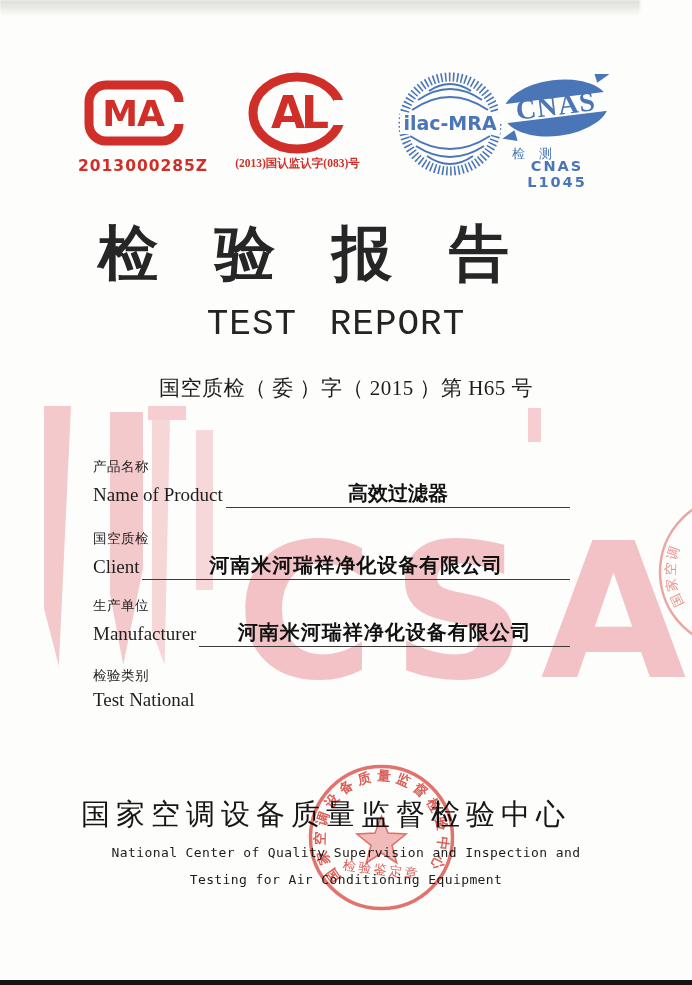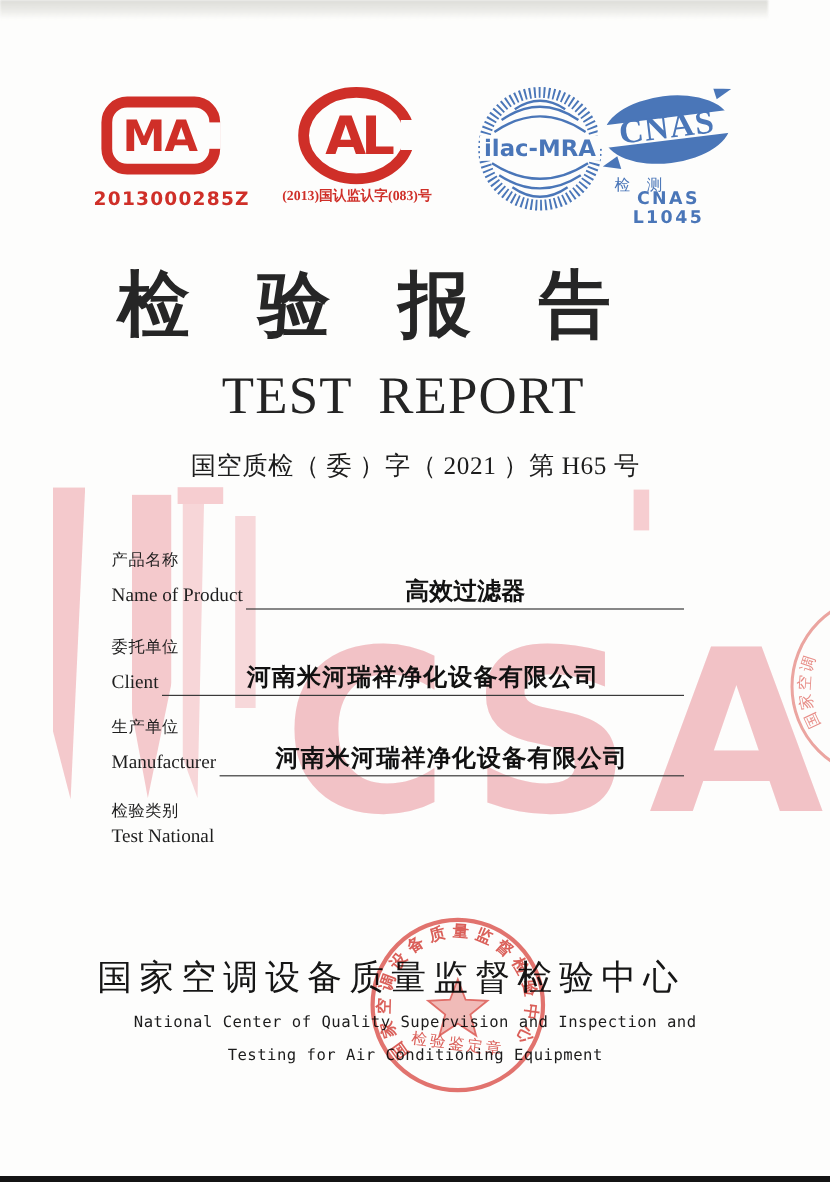--- a/index.html
+++ b/index.html
@@ -68,35 +68,35 @@
     transform:translateX(calc(-50% - 14px));
     white-space:nowrap;
     font-family:"Liberation Sans", sans-serif;
     font-weight:700;font-size:60px;line-height:1.05;
     letter-spacing:57px;color:#262626;
   }
   .title-en{
     position:absolute;z-index:1;top:304px;left:50%;
     transform:translateX(calc(-50% - 10px));
     white-space:nowrap;
-    font-family:Liberation Serif, serif;
-    font-size:44px;letter-spacing:1px;word-spacing:10px;color:#242424;
+    font-family:Liberation Mono, monospace;
+    font-size:36px;letter-spacing:1px;word-spacing:10px;color:#242424;
   }
   .report-no{
     position:absolute;z-index:1;top:374px;left:50%;
     transform:translateX(-50%);
     white-space:nowrap;
     font-size:21px;letter-spacing:.5px;color:#1d1d1d;
   }
   
   .field-group{position:absolute;left:93px;width:477px;z-index:1;}
   .fg-1{top:458px;} .fg-2{top:530px;} .fg-3{top:597px;} .fg-4{top:667px;}
   .field-cn{font-size:13.5px;color:#1e1e1e;margin-bottom:4px;letter-spacing:.5px;}
   .field-row{display:flex;align-items:flex-end;}
-  .field-en{font-size:16px;color:#1e1e1e;padding-bottom:2px;white-space:nowrap;}
+  .field-en{font-size:19px;color:#1e1e1e;padding-bottom:2px;white-space:nowrap;}
   .field-value{
     flex:1;margin-left:3px;
     border-bottom:1.6px solid #3a3a3a;
     text-align:center;font-size:20px;color:#111;
     padding-bottom:1px;min-height:26px;line-height:26px;font-weight:bold;
   }
   .field-value.spread{letter-spacing:1px;}
   
   .footer-cn{
     position:absolute;z-index:1;top:795px;left:50%;
@@ -167,32 +167,32 @@
       <polygon points="16,62 1,58 14,51" fill="#4a76b8"></polygon>
       <rect x="-2" y="24" width="122" height="19" fill="#fdfdfc"></rect>
       <text x="58" y="41" text-anchor="middle" font-family="Liberation Serif, serif" font-size="28" font-weight="bold" letter-spacing="1" fill="#4a76b8">CNAS</text>
     </g>
   </svg>
   <div class="logo cnas-jiance">检测</div>
   <div class="logo cnas-number">CNAS L1045</div>
 
   <div class="title-cn">检验报告</div>
   <div class="title-en">TEST REPORT</div>
-  <div class="report-no">国空质检（ 委 ）字（ 2021 ）第 H65 号</div>
+  <div class="report-no">国空质检（ 委 ）字（ 2015 ）第 H65 号</div>
 
   <div class="field-group fg-1">
     <div class="field-cn">产品名称</div>
     <div class="field-row">
       <div class="field-en">Name of Product</div>
       <div class="field-value">高效过滤器</div>
     </div>
   </div>
 
   <div class="field-group fg-2">
-    <div class="field-cn">委托单位</div>
+    <div class="field-cn">国空质检</div>
     <div class="field-row">
       <div class="field-en">Client</div>
       <div class="field-value spread">河南米河瑞祥净化设备有限公司</div>
     </div>
   </div>
 
   <div class="field-group fg-3">
     <div class="field-cn">生产单位</div>
     <div class="field-row">
       <div class="field-en">Manufacturer</div>

